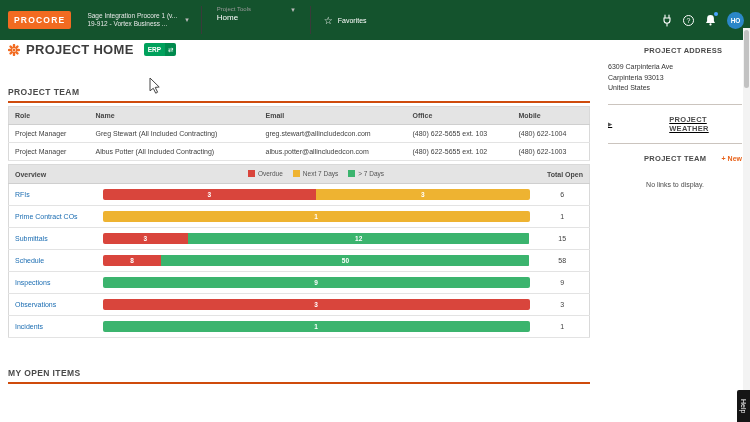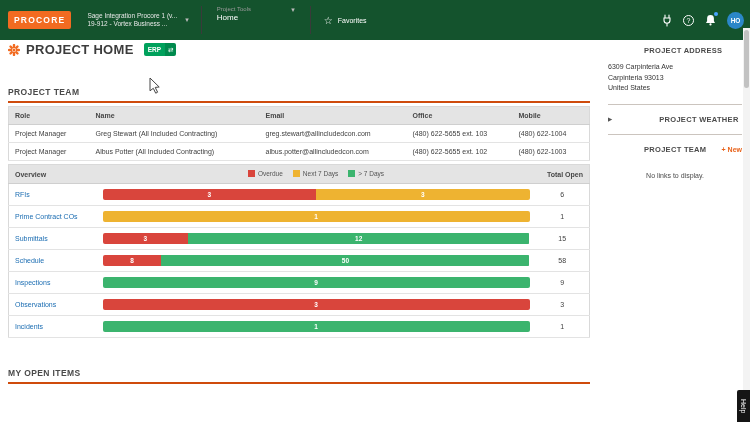--- a/index.html
+++ b/index.html
@@ -56,21 +56,21 @@
   .ov-barcell { padding:4px 3px; }
   .bar { display:flex; height:11px; border-radius:2px; overflow:hidden; }
   .seg { display:flex; align-items:center; justify-content:center; font-size:6.5px; font-weight:bold; color:#fff; }
   .ov-total { text-align:center; }
 
   
   .sidebar { position:absolute; top:28px; left:608px; width:134px; padding-top:18px; }
   .side-title { font-size:7.5px; font-weight:bold; color:#4a4a4a; letter-spacing:0.3px;padding-left:36px; }
   .address { margin-top:7px; font-size:7px; line-height:10.5px; color:#333; }
   .side-div { border:none; border-top:1px solid #cbc4be; margin:10px 0; }
-  .weather-row { display:flex; align-items:center; gap:11px; cursor:pointer; }
+  .weather-row { display:flex; align-items:center; gap:21px; cursor:pointer;text-decoration:underline; }
   .tri { font-size:5.5px; color:#555; }
   .links-row { display:flex; justify-content:space-between; align-items:center; }
   .new-link { color:#e8621a; font-size:7px; font-weight:bold; cursor:pointer; text-decoration:none; }
   .links-empty { text-align:center; margin-top:18px; font-size:7px; color:#4a4a4a; }
 
   
   .scrollbar { position:absolute; right:0; top:28px; bottom:0; width:7px; background:#f3f3f3; z-index:4; }
   .scroll-thumb { position:absolute; top:2px; left:1px; width:5px; height:58px; background:#c2c2c2; border-radius:3px; cursor:pointer; }
   .help-tab { position:absolute; right:0; bottom:0; width:13px; height:32px; background:#151515; color:#fff; display:flex; align-items:center; justify-content:center; z-index:5; border-radius:2px 0 0 0; cursor:pointer; }
   .help-tab span { writing-mode:vertical-rl; font-size:7px; }

